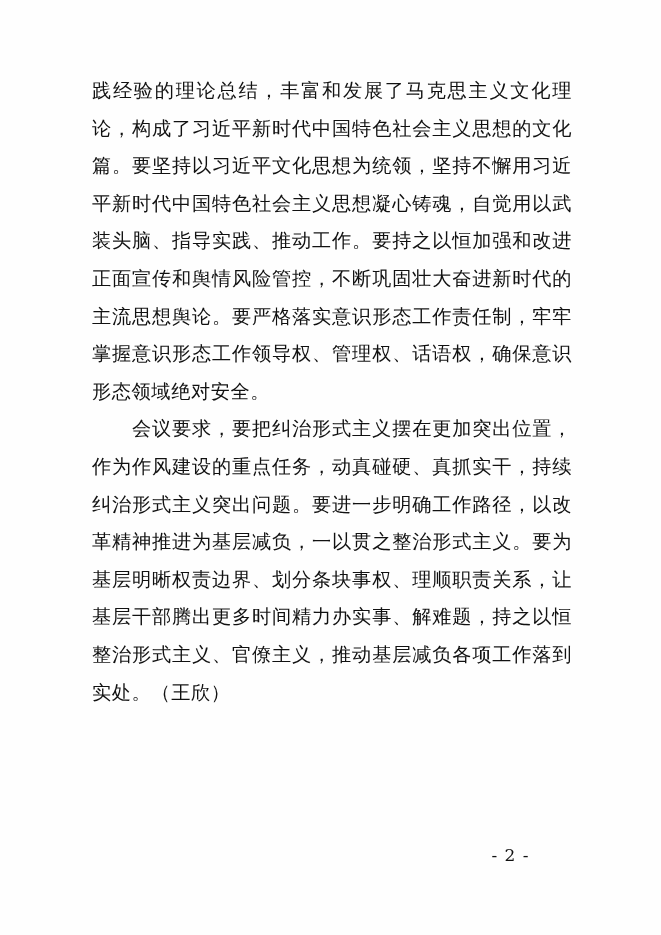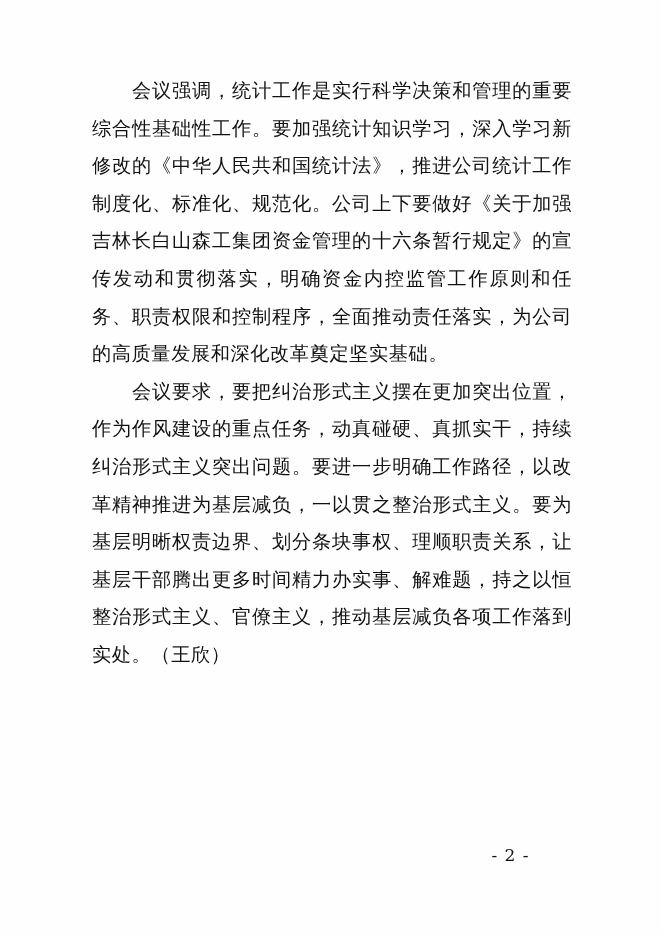--- a/index.html
+++ b/index.html
@@ -59,19 +59,19 @@
   .pn-inner {
     display: inline-block;
     padding-left: 360px;
   }
 </style>
 </head>
 <body>
 
 <div class="page">
   <div class="content">
-    <p class="para indent">会议强调，统计工作是实行科学决策和管理的重要综合性基础性工作。要加强统计知识学习，深入学习新修改的《中华人民共和国统计法》，推进公司统计工作制度化、标准化、规范化。公司上下要做好《关于加强吉林长白山森工集团资金管理的十六条暂行规定》的宣传发动和贯彻落实，明确资金内控监管工作原则和任务、职责权限和控制程序，全面推动责任落实，为公司的高质量发展和深化改革奠定坚实基础。</p>
+    <p class="para">践经验的理论总结，丰富和发展了马克思主义文化理论，构成了习近平新时代中国特色社会主义思想的文化篇。要坚持以习近平文化思想为统领，坚持不懈用习近平新时代中国特色社会主义思想凝心铸魂，自觉用以武装头脑、指导实践、推动工作。要持之以恒加强和改进正面宣传和舆情风险管控，不断巩固壮大奋进新时代的主流思想舆论。要严格落实意识形态工作责任制，牢牢掌握意识形态工作领导权、管理权、话语权，确保意识形态领域绝对安全。</p>
     <p class="para indent">会议要求，要把纠治形式主义摆在更加突出位置，作为作风建设的重点任务，动真碰硬、真抓实干，持续纠治形式主义突出问题。要进一步明确工作路径，以改革精神推进为基层减负，一以贯之整治形式主义。要为基层明晰权责边界、划分条块事权、理顺职责关系，让基层干部腾出更多时间精力办实事、解难题，持之以恒整治形式主义、官僚主义，推动基层减负各项工作落到实处。（王欣）</p>
   </div>
   <div class="page-number">
     <span class="pn-inner">- 2 -</span>
   </div>
 </div>
 
 </body></html>

